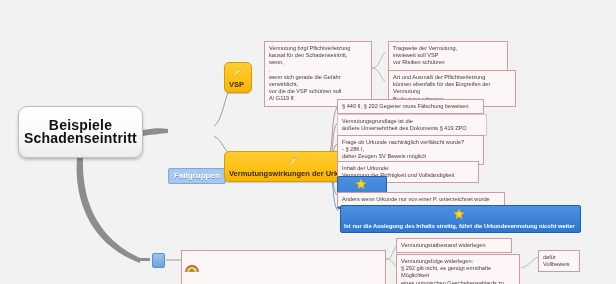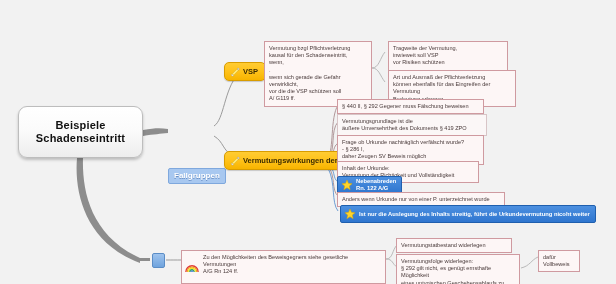--- a/index.html
+++ b/index.html
@@ -6,32 +6,32 @@
   body{
     width:616px;height:284px;
     background:#f2f2f2;
     font-family:"Liberation Sans", sans-serif;
     overflow:hidden;
     position:relative;
   }
   #canvas{position:absolute;left:0;top:0;width:616px;height:284px;}
   svg.links{position:absolute;left:0;top:0;width:616px;height:284px;pointer-events:none;}
 
-  .node{position:absolute;box-sizing:border-box;}
+  .node{position:absolute;box-sizing:border-box;flex-direction:column;}
 
   
   .root{
     left:18px;top:106px;width:125px;height:52px;
     background:linear-gradient(180deg,#ffffff 0%,#fbfbfb 45%,#ededed 100%);
     border:1px solid #bdbdbd;border-radius:9px;
     box-shadow:0 2px 3px rgba(0,0,0,.22);
     display:flex;align-items:center;justify-content:center;
   }
   .root-label{
-    font-size:11px;font-weight:bold;color:#111;text-align:center;line-height:13px;
+    font-size:14px;font-weight:bold;color:#111;text-align:center;line-height:13px;
     letter-spacing:.2px;
   }
 
   
   .pill-blue{
     background:#a8c8f0;
     border:1px solid #7fa8dd;
     border-radius:2px;
     color:#ffffff;
     font-size:8px;font-weight:bold;

